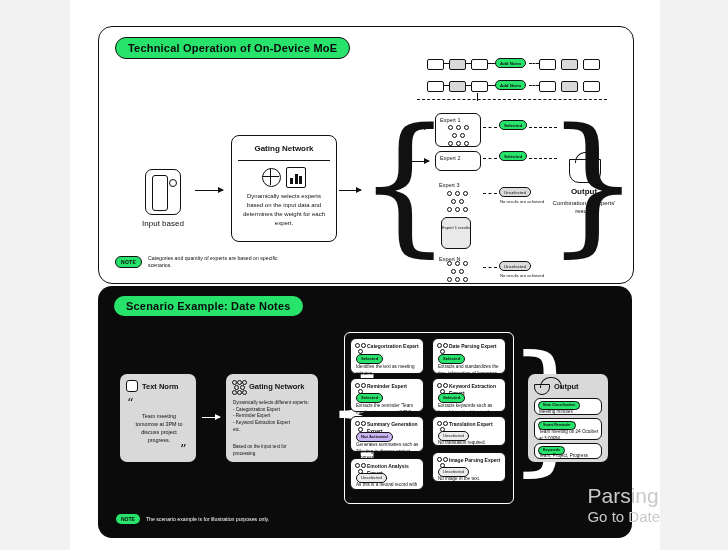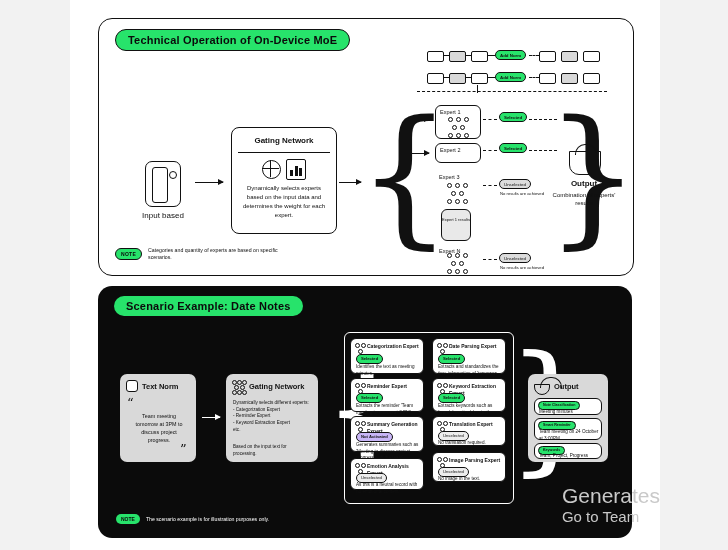--- a/index.html
+++ b/index.html
@@ -8,21 +8,21 @@
     background:#f2f2f2;
     font-family:"Liberation Sans", sans-serif;
     position:relative;
   }
   .page{position:absolute;left:70px;top:0;width:590px;height:550px;background:#ffffff;}
   .side-left{position:absolute;left:0;top:0;width:70px;height:550px;background:#f2f2f2;}
   .side-right{position:absolute;left:660px;top:0;width:68px;height:550px;background:#f2f2f2;}
 
   
   .panel1{
-    position:absolute;left:28px;top:18px;width:534px;height:256px;
+    position:absolute;left:28px;top:26px;width:534px;height:256px;
     background:#ffffff;border:1.5px solid #111;border-radius:14px;
   }
   .panel-title{
     position:absolute;left:16px;top:10px;
     background:#27e36b;color:#0b0b0b;font-weight:bold;
     padding:4px 12px;border-radius:12px;font-size:11px;letter-spacing:.2px;
     border:1px solid #111;
   }
   .note-pill{
     position:absolute;display:flex;align-items:center;gap:6px;font-size:5.2px;color:#111;
@@ -422,16 +422,16 @@
       </div>
     </div>
 
     <div class="note-dark" style="left:18px;top:228px;">
       <span class="tag">NOTE</span>
       <span class="txt">The scenario example is for illustration purposes only.</span>
     </div>
   </div>
 
   <div class="wm">
-    <div class="l1">Generates</div>
-    <div class="l2">Go to Team</div>
+    <div class="l1">Parsing</div>
+    <div class="l2">Go to Date</div>
   </div>
 </div>
 
 </body></html>

